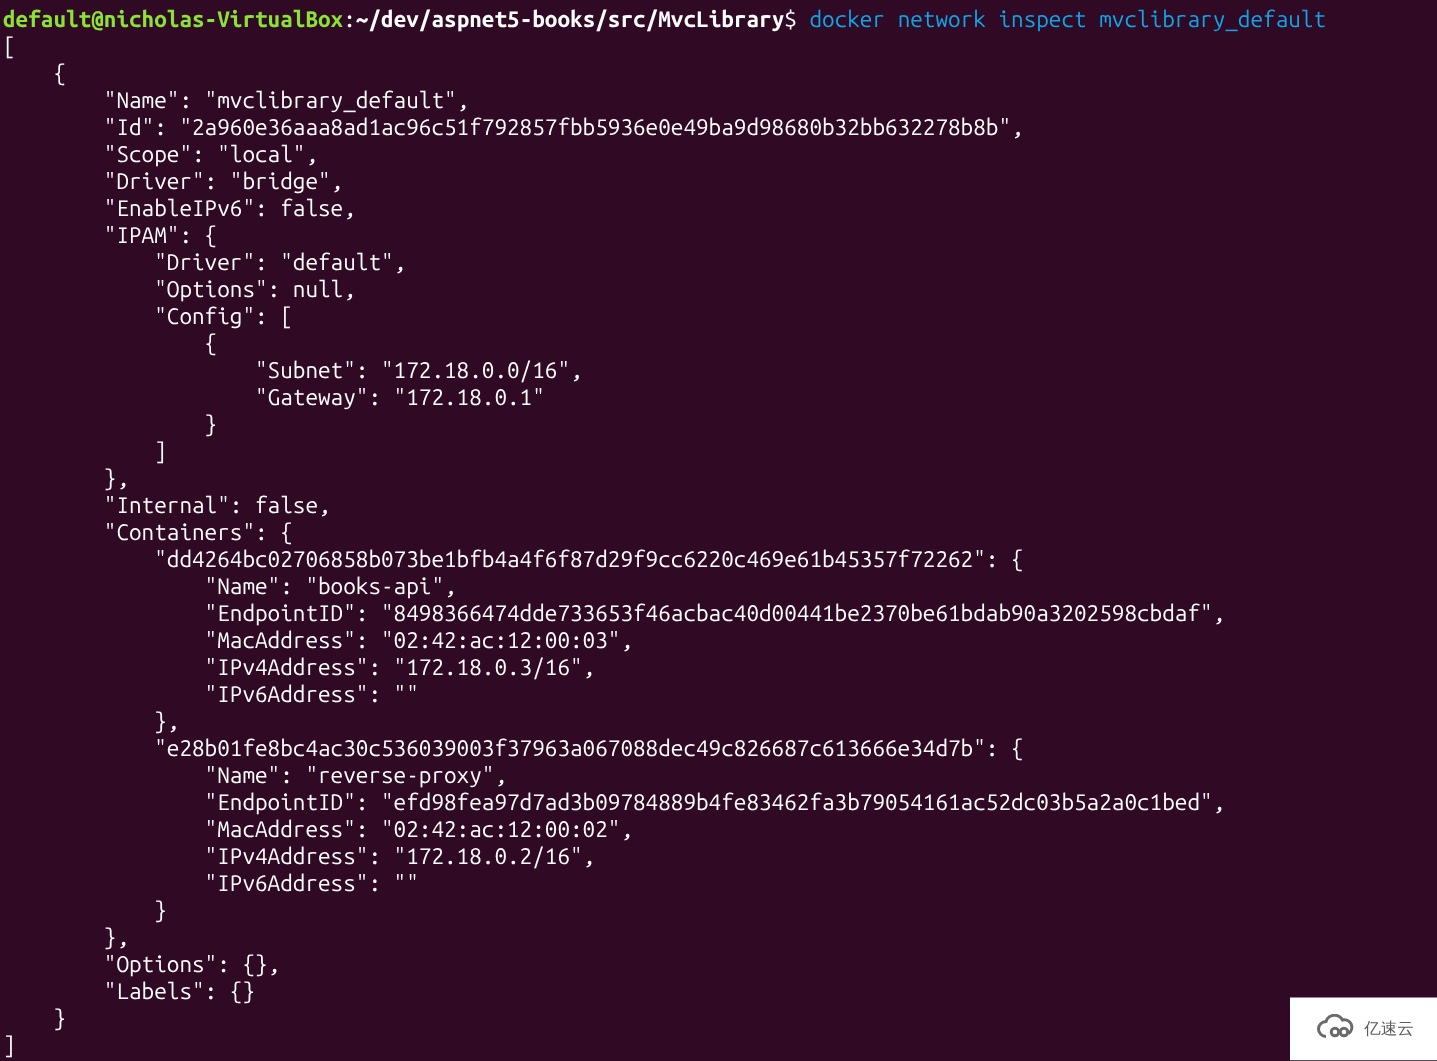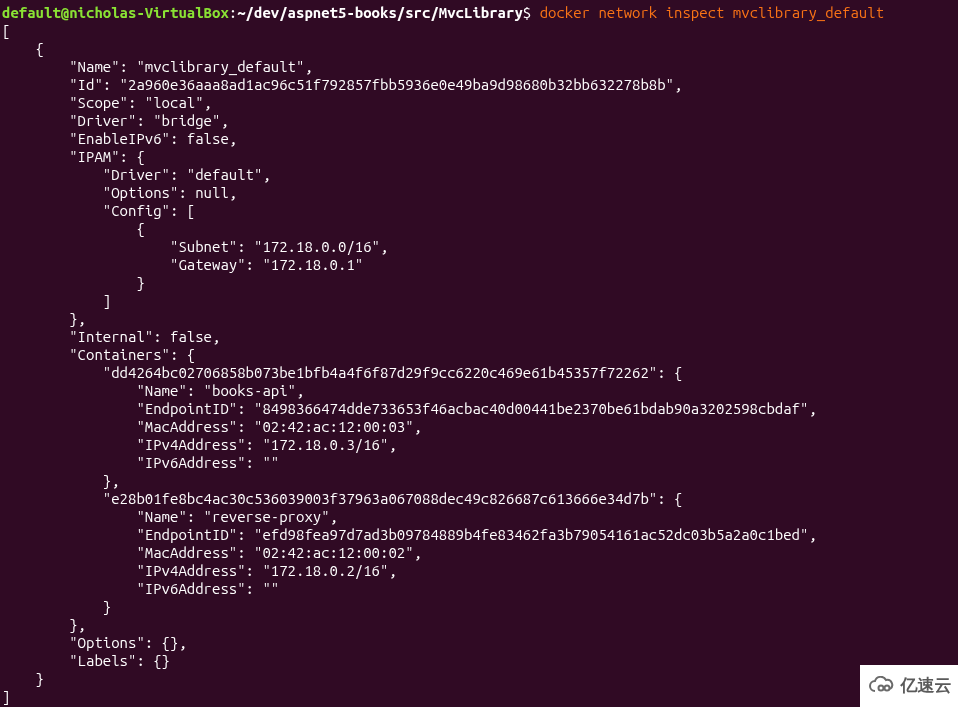--- a/index.html
+++ b/index.html
@@ -26,43 +26,43 @@
     margin: 0;
     white-space: pre;
     font-family: inherit;
     font-size: inherit;
     line-height: inherit;
     display: block;
   }
   .prompt-user { color: #8ae234; font-weight: bold; }
   .prompt-path { color: #ffffff; font-weight: bold; }
   .prompt-sep  { color: #ffffff; }
-  .cmd { color: #f97316; }
+  .cmd { color: #0ea5e9; }
   .watermark {
     position: absolute;
     right: 0;
     bottom: 0;
     width: 98px;
     height: 42px;
     background: #ffffff;
     display: flex;
     align-items: center;
     justify-content: center;
     gap: 4px;
   }
   .watermark .cloud {
     stroke: #6a6a6a;
     fill: none;
     stroke-width: 2;
   }
   .watermark .txt {
     font-family: "Microsoft YaHei", "PingFang SC", sans-serif;
-    font-size: 17px;
+    font-size: 11px;
     color: #5a5a5a;
-    font-weight: 700;
+    font-weight: 400;
   }
 </style>
 </head>
 <body>
 
 <div class="terminal">
   <pre class="out"><span class="prompt-user">default@nicholas-VirtualBox</span><span class="prompt-sep">:</span><span class="prompt-path">~/dev/aspnet5-books/src/MvcLibrary</span><span class="prompt-sep">$ </span><span class="cmd">docker network inspect mvclibrary_default</span></pre>
   <pre class="out">[
     {
         "Name": "mvclibrary_default",

